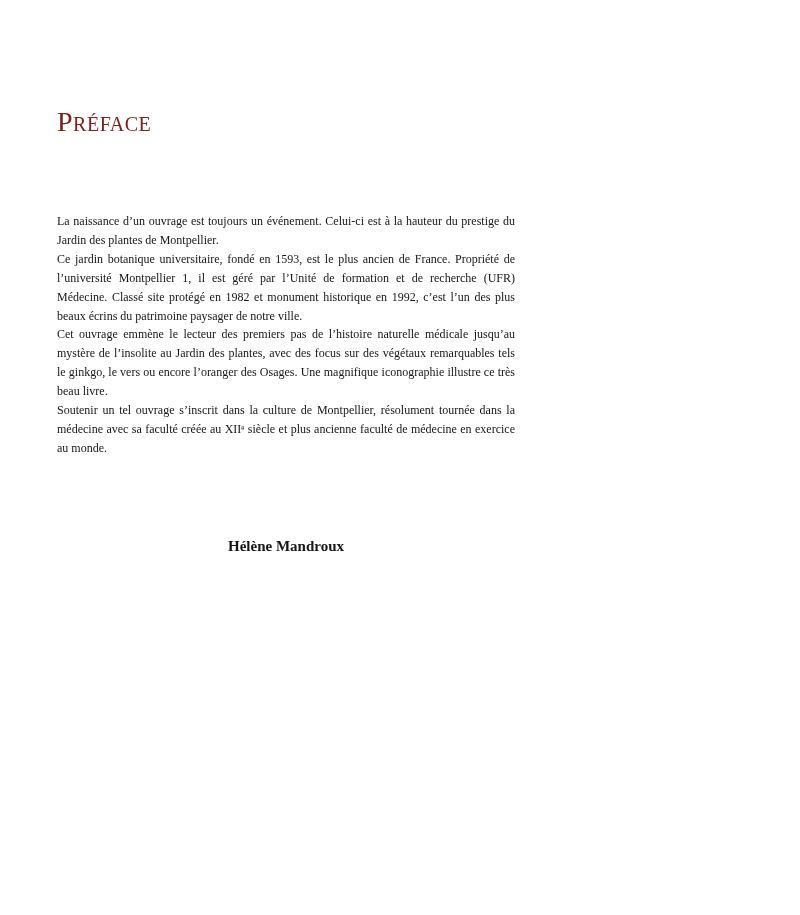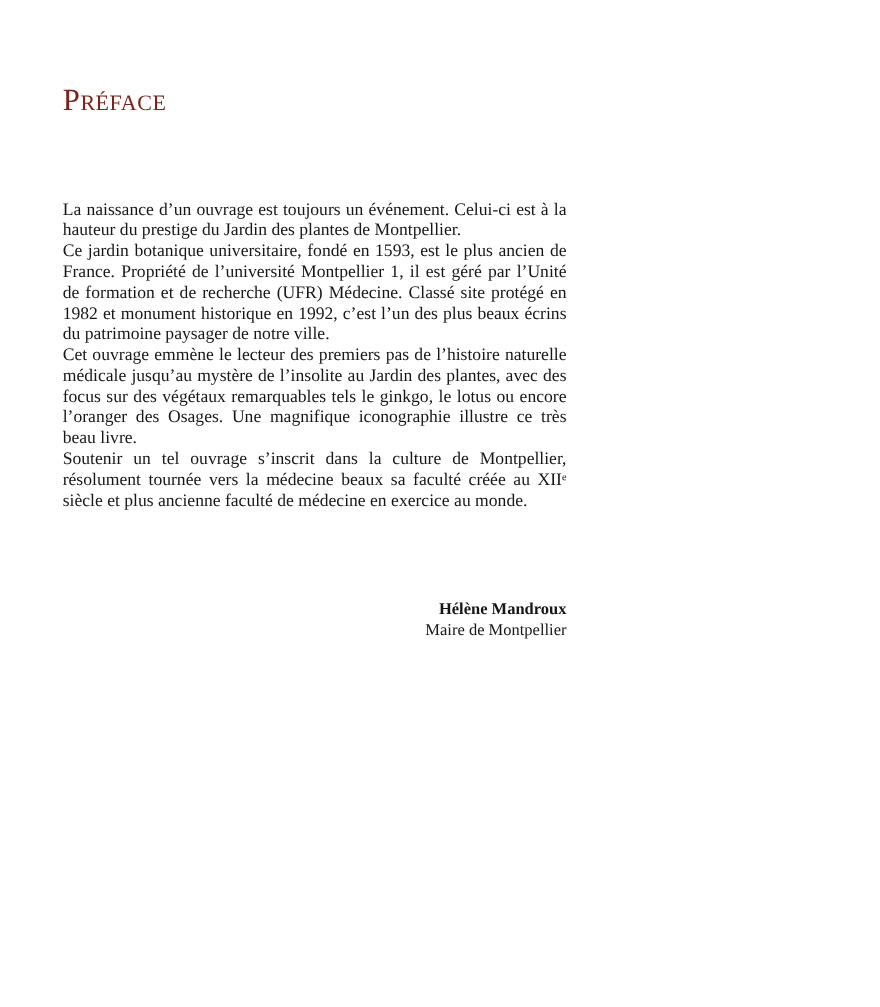--- a/index.html
+++ b/index.html
@@ -12,69 +12,68 @@
     width: 800px;
     height: 915px;
     background: #ffffff;
     font-family: "Liberation Serif", "DejaVu Serif", serif;
     color: #1c1c1c;
     overflow: hidden;
   }
   .content {
     position: absolute;
     left: 57px;
-    top: 78px;
+    top: 108px;
     width: 458px;
   }
   .preface-title {
     margin: 0;
     font-size: 28px;
     font-weight: 400;
     font-variant: small-caps;
     letter-spacing: 0.5px;
     color: #7c241c;
     line-height: 1;
   }
   .body-text {
     margin-top: 76px;
-    font-size: 16px;
+    font-size: 12px;
     line-height: 18.9px;
     text-align: justify;
     color: #161616;
   }
   .body-text p {
     margin: 0;
     padding: 0;
     hyphens: auto;
   }
   .signature {
     margin-top: 79px;
-    text-align: right;
+    text-align: center;
     font-size: 15px;
     line-height: 19px;
     color: #161616;
   }
   .signature .name {
     font-weight: 700;
   }
 </style>
 </head>
 <body>
 
 <div class="page">
   <div class="content">
 
     <h1 class="preface-title">Préface</h1>
 
     <div class="body-text">
       <p>La naissance d’un ouvrage est toujours un événement. Celui-ci est à la hauteur du prestige du Jardin des plantes de Montpellier.</p>
       <p>Ce jardin botanique universitaire, fondé en 1593, est le plus ancien de France. Propriété de l’université Montpellier 1, il est géré par l’Unité de formation et de recherche (UFR) Médecine. Classé site protégé en 1982 et monument historique en 1992, c’est l’un des plus beaux écrins du patrimoine paysager de notre ville.</p>
-      <p>Cet ouvrage emmène le lecteur des premiers pas de l’histoire naturelle médicale jusqu’au mystère de l’insolite au Jardin des plantes, avec des focus sur des végétaux remarquables tels le ginkgo,  le lotus ou encore l’oranger des Osages. Une magnifique iconographie illustre ce très beau livre.</p>
-      <p>Soutenir un tel ouvrage s’inscrit dans la culture de Montpellier, résolument tournée vers la médecine beaux sa faculté créée au XIIᵉ siècle et plus ancienne faculté de médecine en exercice au monde.</p>
+      <p>Cet ouvrage emmène le lecteur des premiers pas de l’histoire naturelle médicale jusqu’au mystère de l’insolite au Jardin des plantes, avec des focus sur des végétaux remarquables tels le ginkgo,  le vers ou encore l’oranger des Osages. Une magnifique iconographie illustre ce très beau livre.</p>
+      <p>Soutenir un tel ouvrage s’inscrit dans la culture de Montpellier, résolument tournée dans la médecine avec sa faculté créée au XIIᵉ siècle et plus ancienne faculté de médecine en exercice au monde.</p>
     </div>
 
     <div class="signature">
       <div class="name">Hélène Mandroux</div>
-      <div class="role">Maire de Montpellier</div>
     </div>
 
   </div>
 </div>
 
 </body></html>

